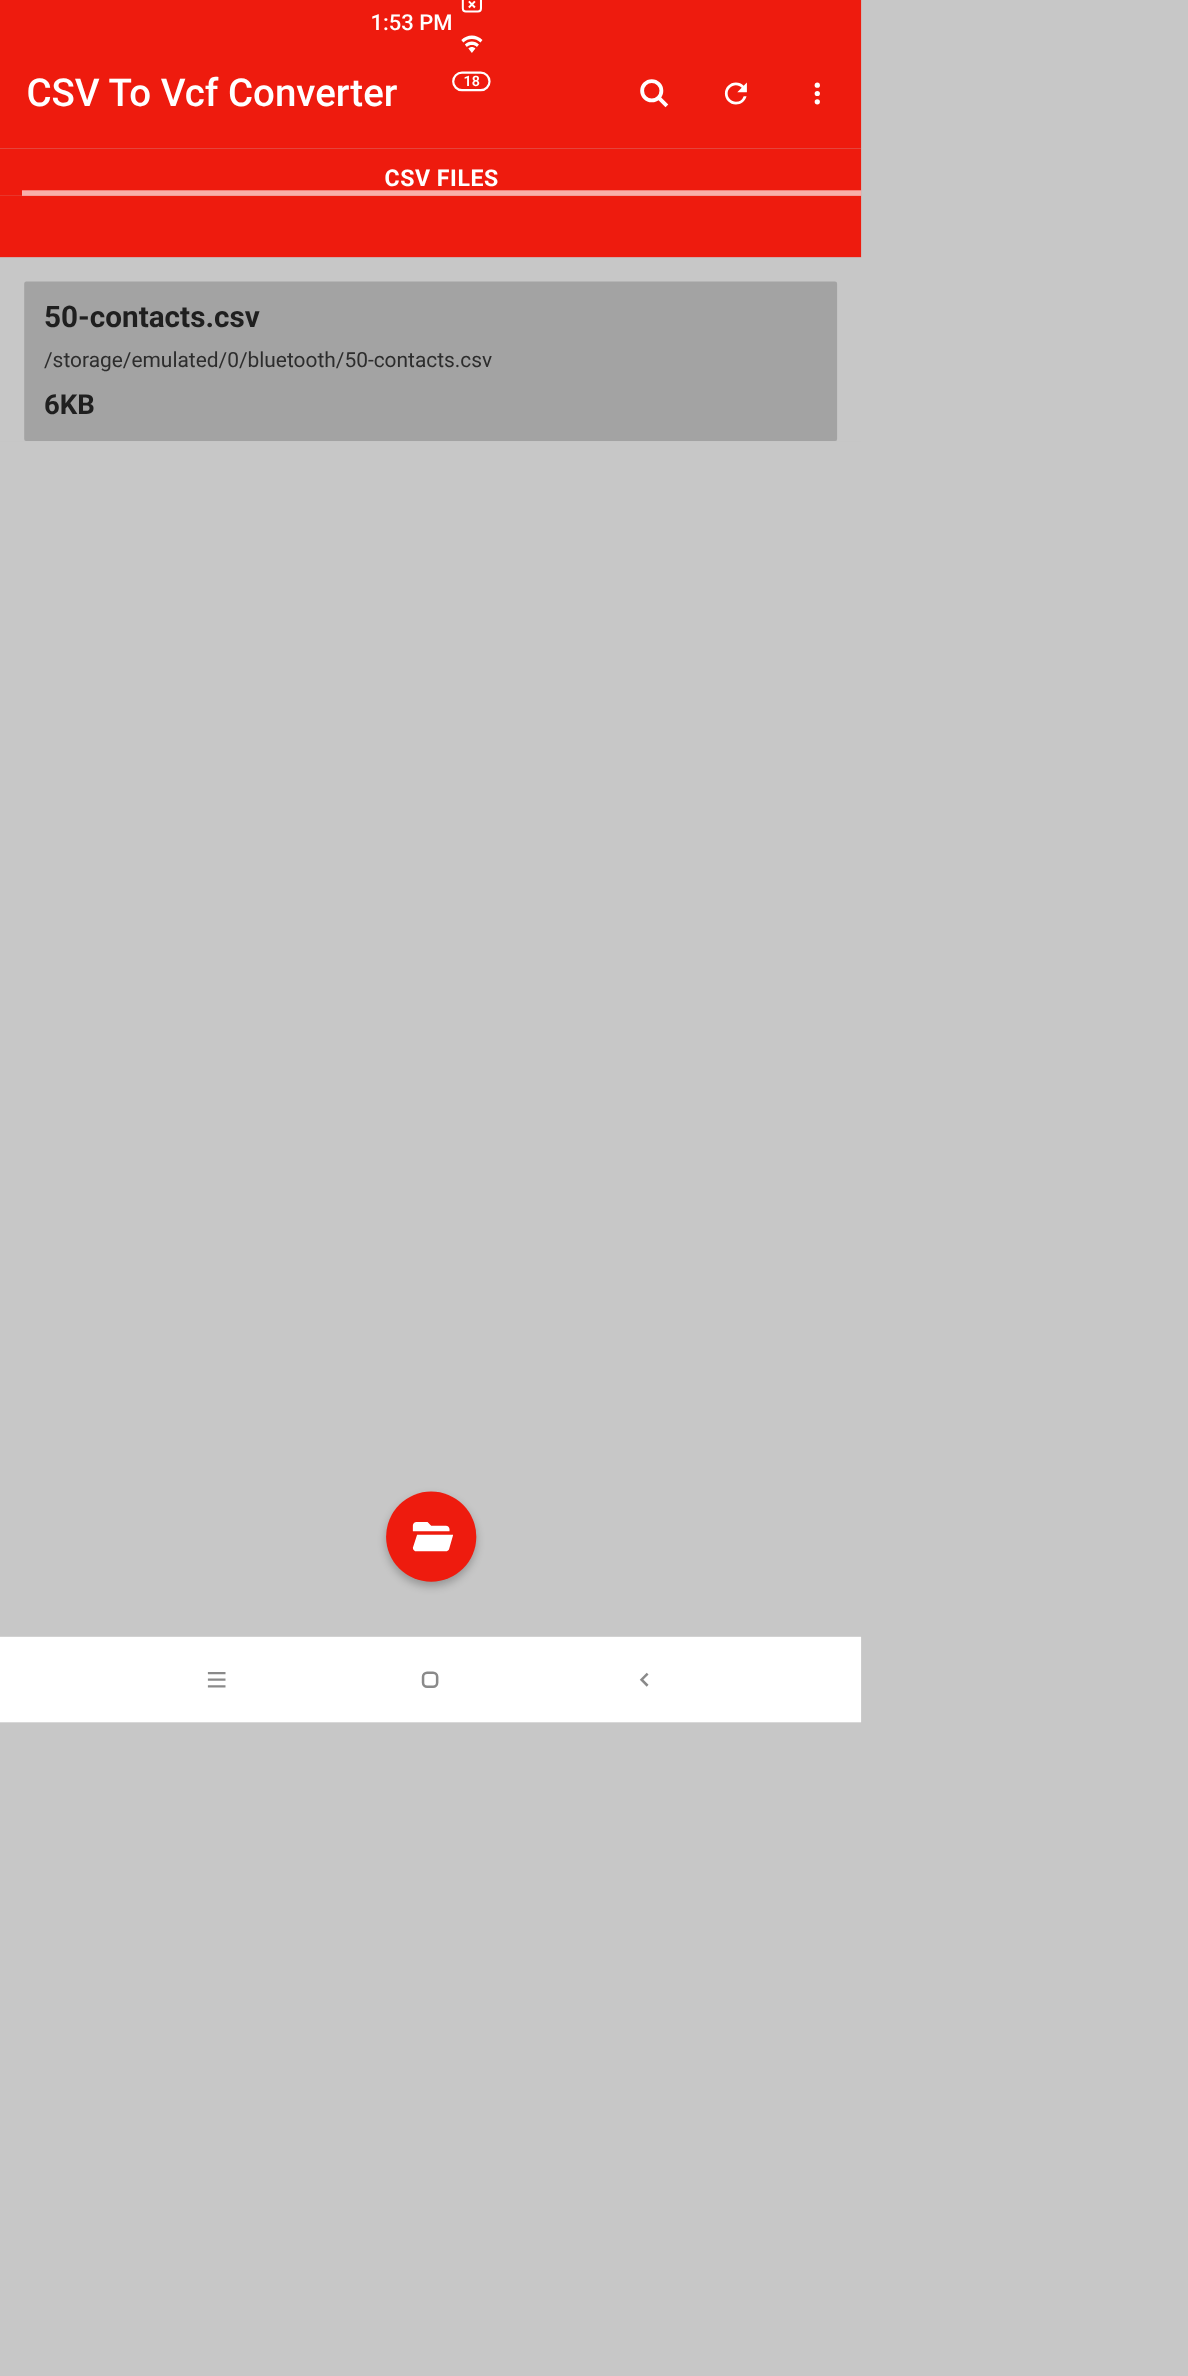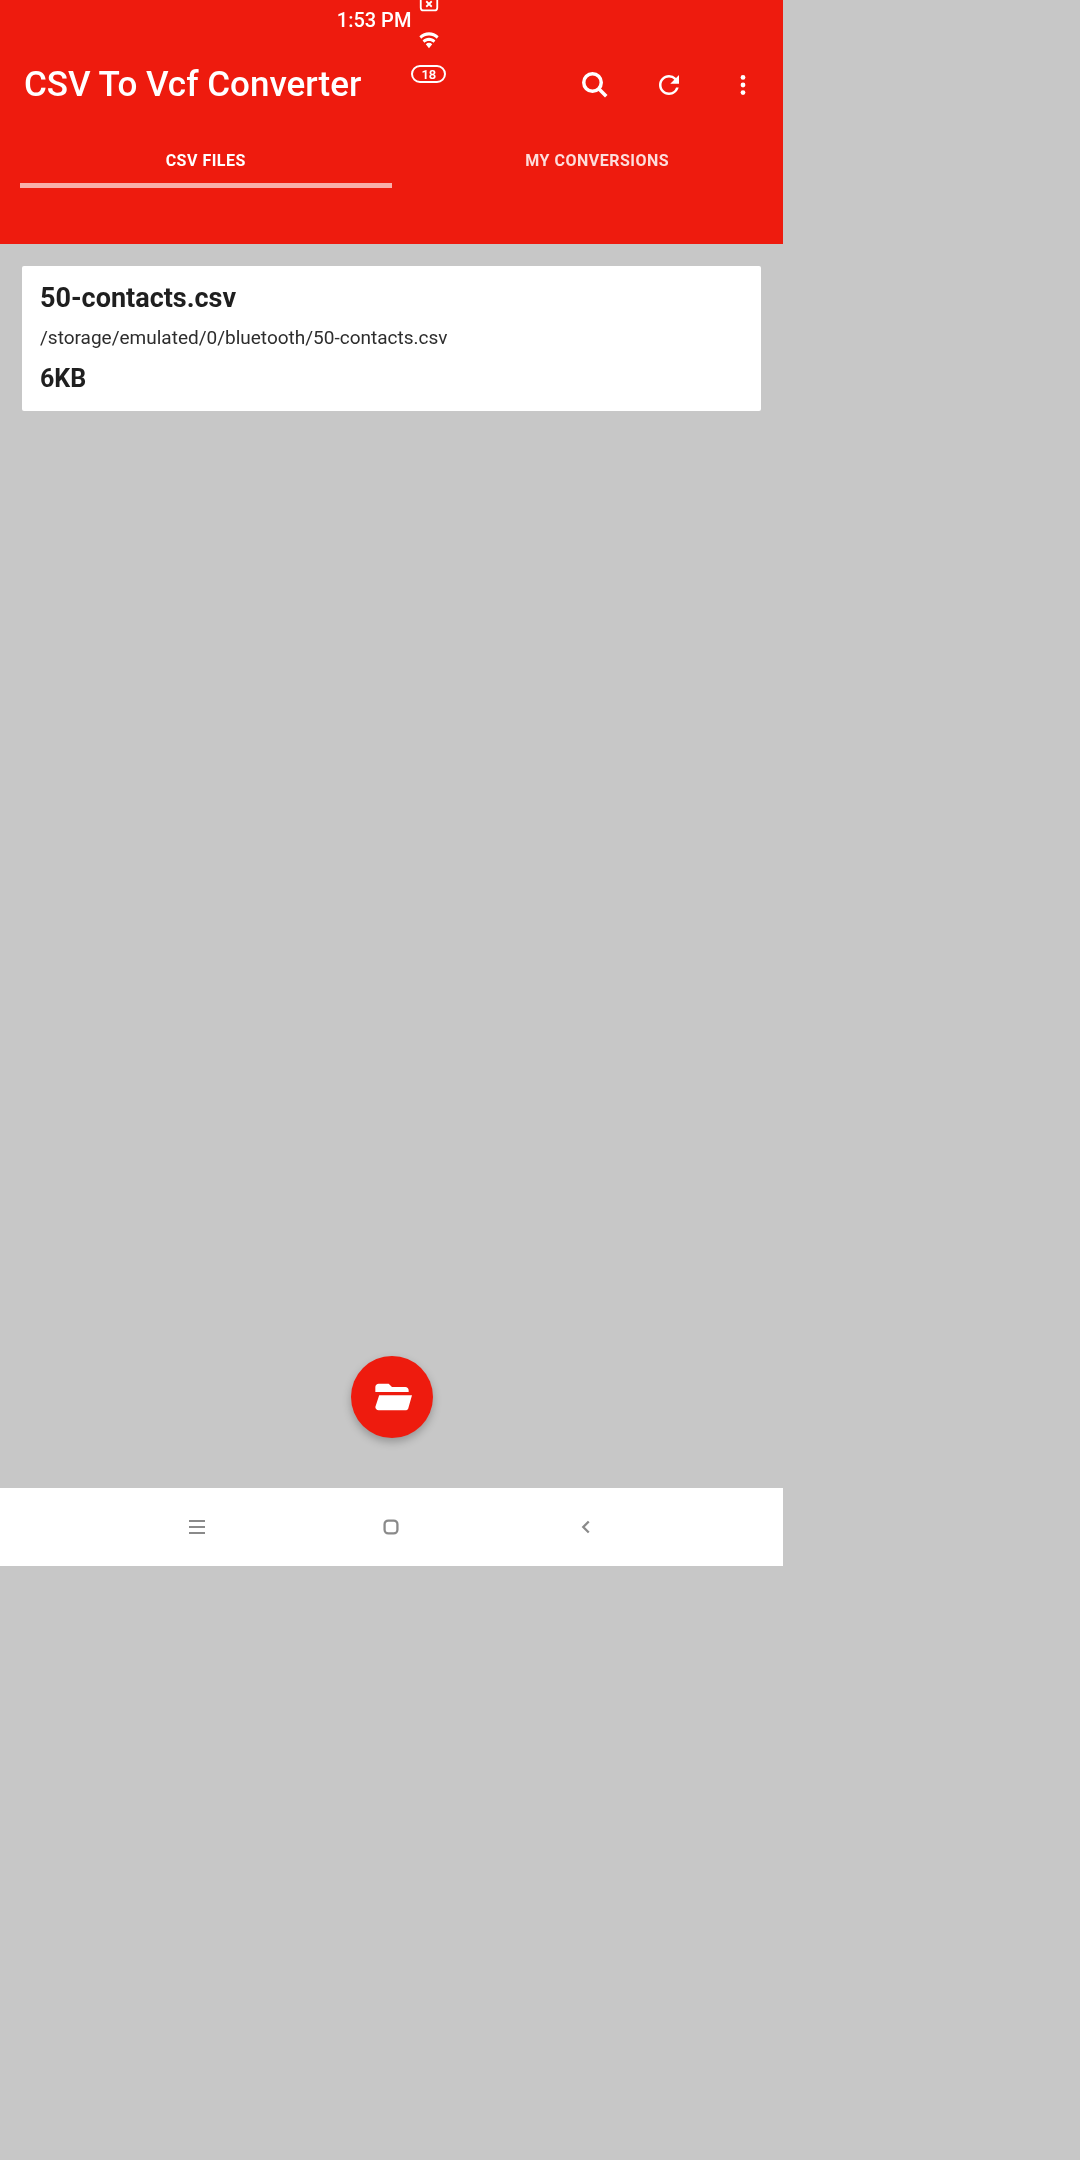--- a/index.html
+++ b/index.html
@@ -88,23 +88,23 @@
       cursor: pointer;
     }
     
     .tabs {
       display: flex;
       background: #ee1b0e;
     }
     
     .tab {
       flex: 1;
-      padding: 16px 0 18px 0;
+      padding: 16px 0 3px 0;
       text-align: center;
-      font-size: 16px;
+      font-size: 21px;
       font-weight: 700;
       color: rgba(255,255,255,0.85);
       letter-spacing: 0.5px;
       position: relative;
       cursor: pointer;
       margin-left: 20px;
     }
     
     .tab.active {
       color: white;
@@ -124,21 +124,21 @@
       height: 56px;
       background: #ee1b0e;
     }
     
     .main-content {
       padding: 22px 22px 0 22px;
       background: #c7c7c7;
     }
     
     .file-card {
-      background: #ffffff;
+      background: #a3a3a3;
       padding: 16px 18px 18px 18px;
       border-radius: 2px;
       cursor: pointer;
     }
     
     .file-name {
       font-size: 27px;
       font-weight: 700;
       color: #1f1f1f;
       margin-bottom: 12px;
@@ -245,21 +245,20 @@
           <circle cx="12" cy="12" r="2.2"></circle>
           <circle cx="12" cy="19" r="2.2"></circle>
         </svg>
       </div>
     </div>
   </div>
 </div>
 
 <div class="tabs">
   <div class="tab active">CSV FILES</div>
-  <div class="tab">MY CONVERSIONS</div>
 </div>
 
 <div class="ad-space"></div>
 
 <div class="main-content">
   <div class="file-card">
     <div class="file-name">50-contacts.csv</div>
     <div class="file-path">/storage/emulated/0/bluetooth/50-contacts.csv</div>
     <div class="file-size">6KB</div>
   </div>

